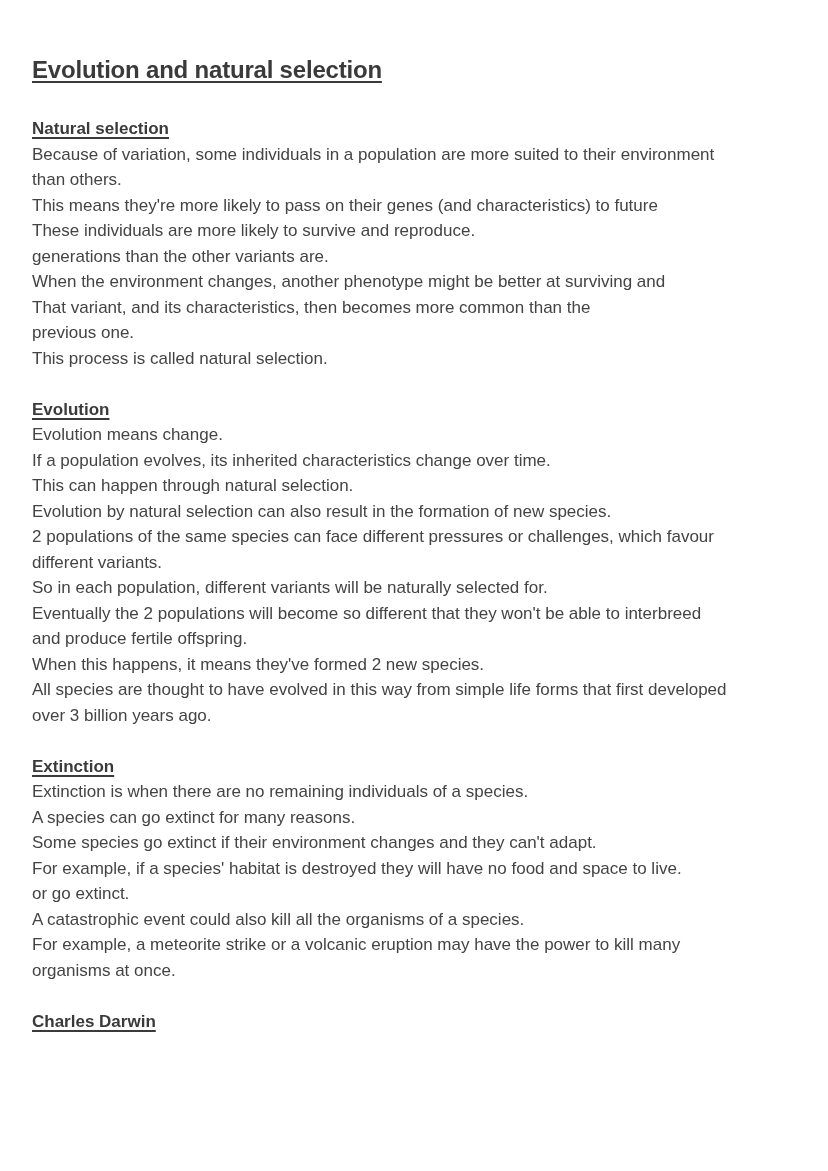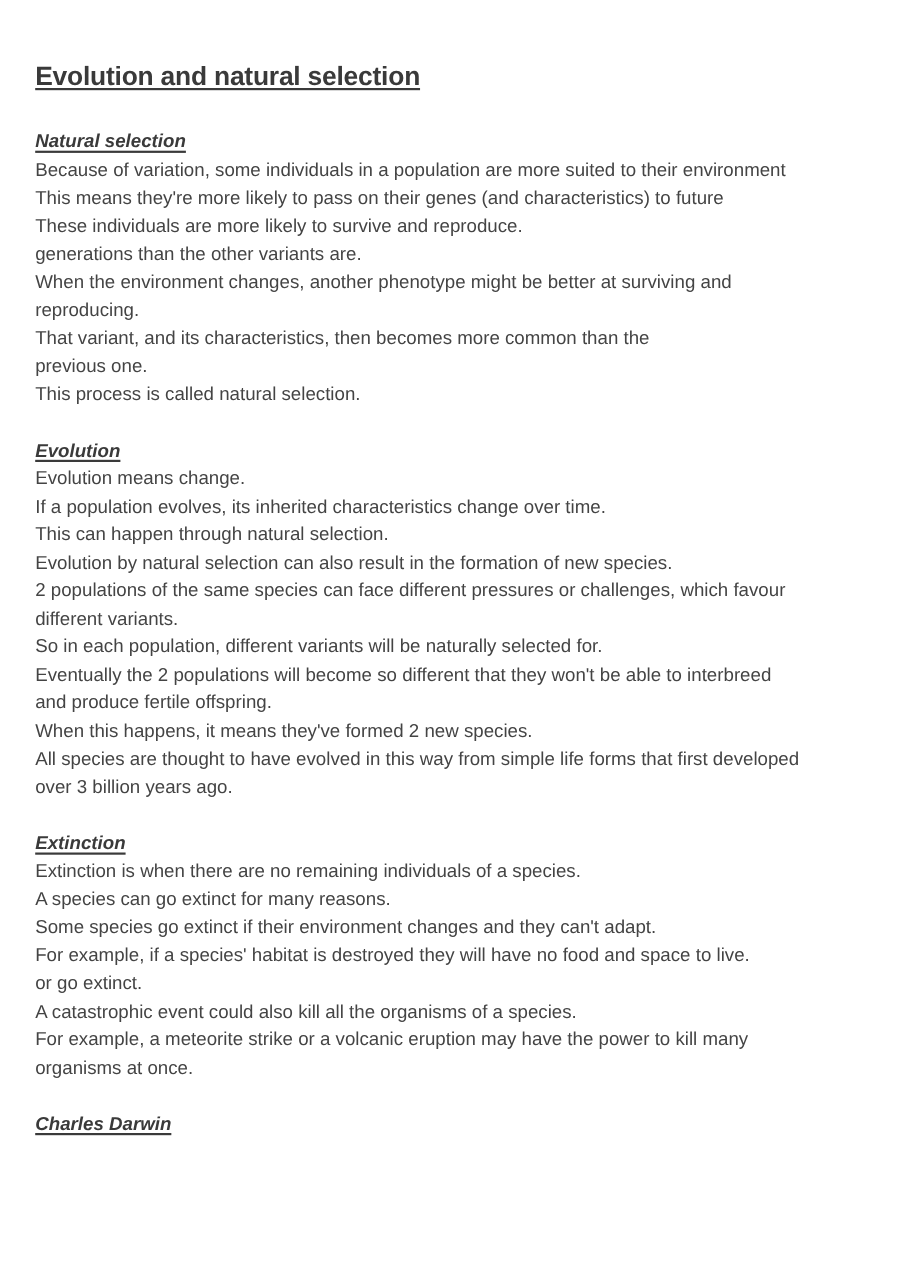--- a/index.html
+++ b/index.html
@@ -33,43 +33,42 @@
     }
     .section-heading {
       font-size: 17px;
       font-weight: bold;
       text-decoration: underline;
       text-decoration-thickness: 2px;
       text-underline-offset: 3px;
       color: #3a3a3a;
       line-height: 25.5px;
       margin: 0;
-      font-style: italic;
     }
     .line {
       font-size: 17px;
       line-height: 25.5px;
       margin: 0;
       color: #444444;
     }
   </style>
 </head>
 <body>
 
 <div class="page">
   <h1 class="doc-title">Evolution and natural selection</h1>
 
   <div class="section">
     <h2 class="section-heading">Natural selection</h2>
     <p class="line">Because of variation, some individuals in a population are more suited to their environment</p>
+    <p class="line">than others.</p>
     <p class="line">This means they're more likely to pass on their genes (and characteristics) to future</p>
     <p class="line">These individuals are more likely to survive and reproduce.</p>
     <p class="line">generations than the other variants are.</p>
     <p class="line">When the environment changes, another phenotype might be better at surviving and</p>
-    <p class="line">reproducing.</p>
     <p class="line">That variant, and its characteristics, then becomes more common than the</p>
     <p class="line">previous one.</p>
     <p class="line">This process is called natural selection.</p>
   </div>
 
   <div class="section">
     <h2 class="section-heading">Evolution</h2>
     <p class="line">Evolution means change.</p>
     <p class="line">If a population evolves, its inherited characteristics change over time.</p>
     <p class="line">This can happen through natural selection.</p>

